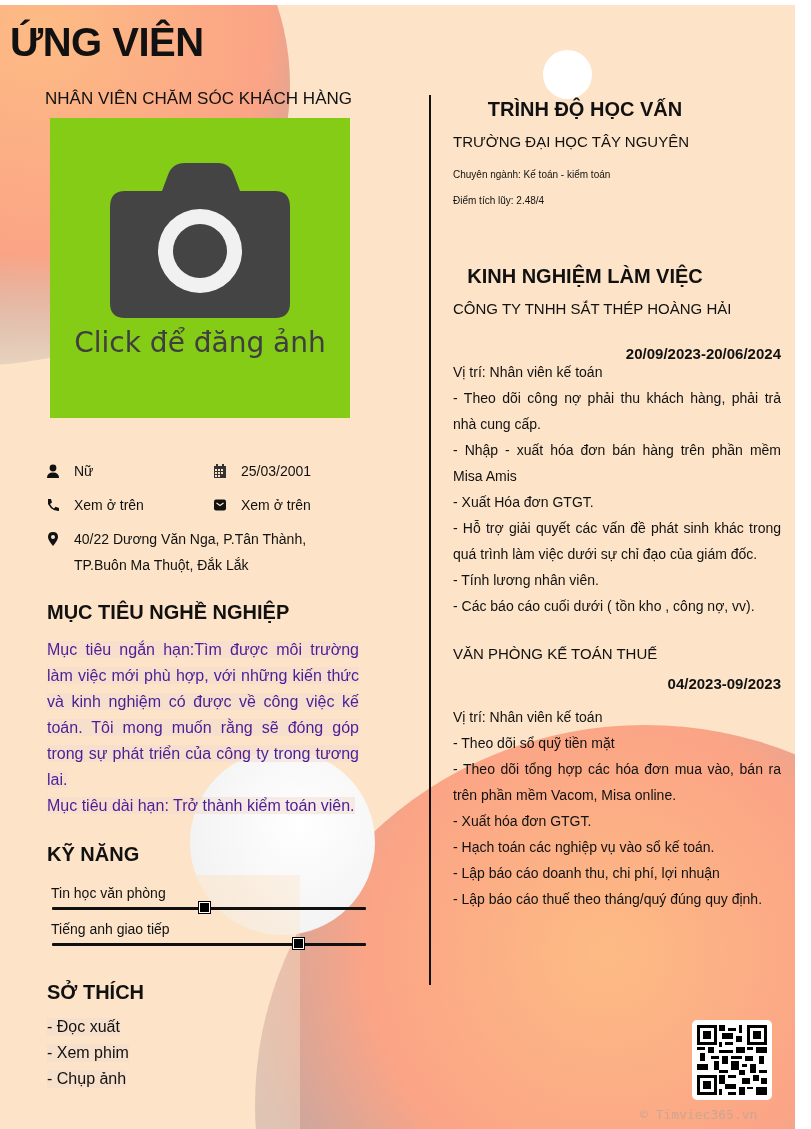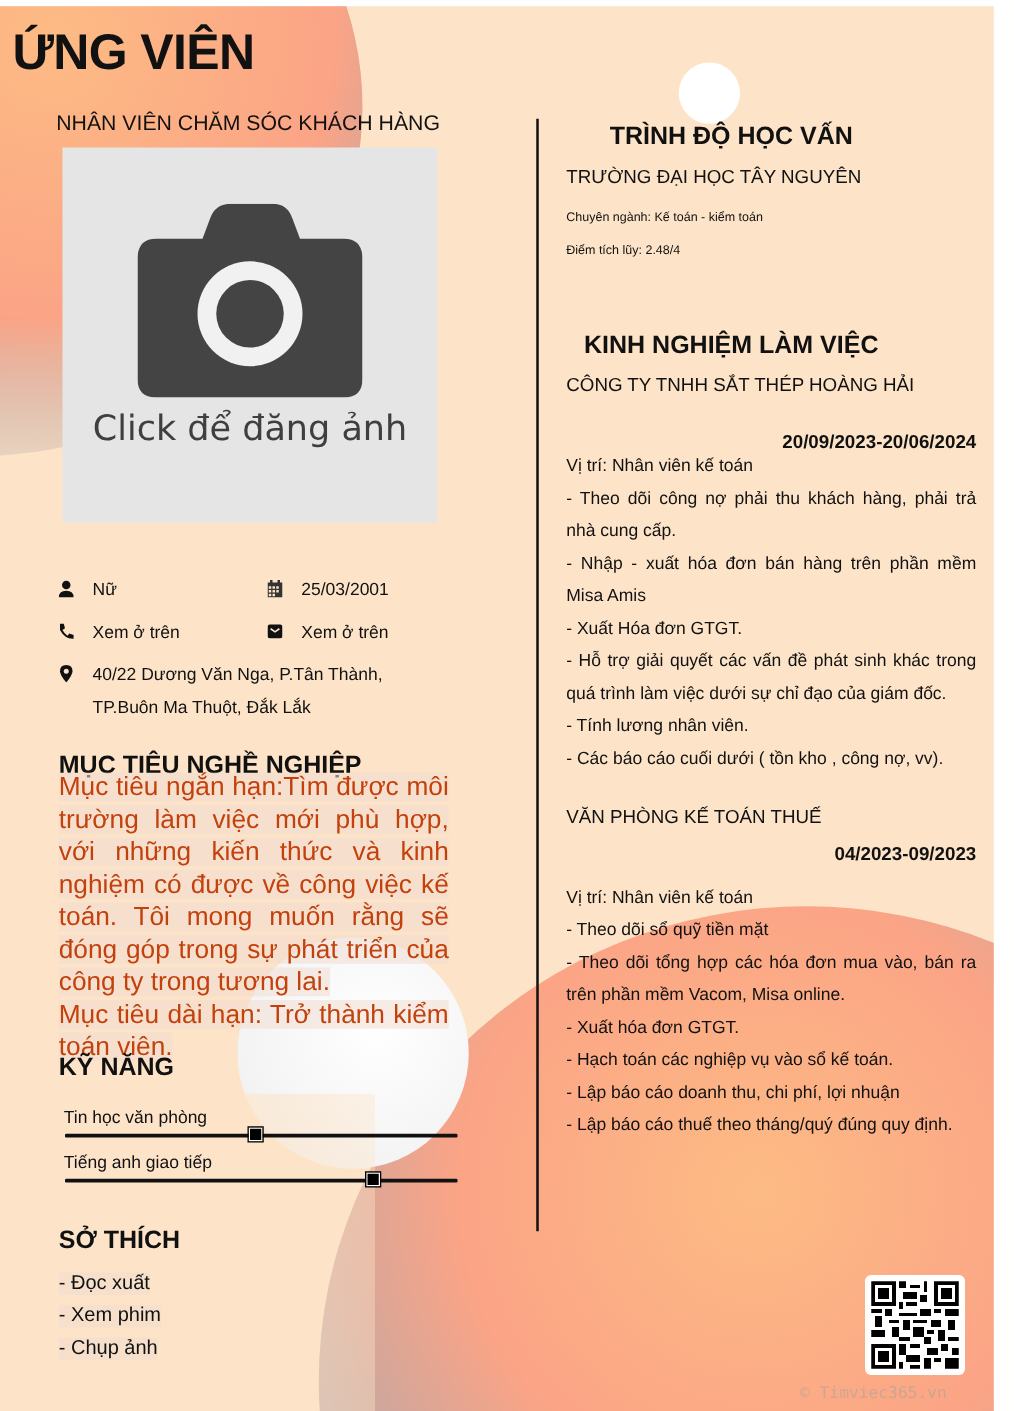--- a/index.html
+++ b/index.html
@@ -10,30 +10,30 @@
     background: radial-gradient(circle at 60% 40%, #fdbb84 0%, #fba486 45%, #7ea7bf 85%, #6ea0bd 100%); }
   .blob-tl-fade { left: -160px; top: 250px; width: 360px; height: 220px; background: linear-gradient(180deg, rgba(253,228,200,0) 0%, #fde4c8 70%); border-radius: 0; }
   .blob-white-small { left: 543px; top: 45px; width: 49px; height: 49px; background: #ffffff; }
   .blob-white-mid { left: 190px; top: 745px; width: 185px; height: 185px; background: radial-gradient(circle at 60% 40%, #ffffff 0%, #f5f5f5 60%, #eee 100%); }
   .blob-br { left: 255px; top: 720px; width: 780px; height: 760px;
     background: radial-gradient(circle at 45% 30%, #fdbb84 0%, #fba486 35%, #b7a8a8 60%, #6fa6b5 80%, #4fb0b6 100%); }
   .blob-bl-fade { left: 0; top: 870px; width: 300px; height: 260px; background: linear-gradient(90deg, #fde4c8 0%, rgba(253,228,200,0.4) 100%); border-radius: 0; }
 
   .title { position: absolute; left: 10px; top: 15px; font-size: 40px; font-weight: bold; letter-spacing: -0.5px; }
   .subtitle { position: absolute; left: 45px; top: 84px; font-size: 17px; }
-  .photo { position: absolute; left: 50px; top: 113px; width: 300px; height: 300px; background: #e5e5e5; cursor: pointer; }
+  .photo { position: absolute; left: 50px; top: 113px; width: 300px; height: 300px; background: #84cc16; cursor: pointer; }
   .photo svg { position: absolute; left: 60px; top: 45px; }
   .photo-label { position: absolute; left: 0; top: 208px; width: 300px; text-align: center; font-size: 28px; color: #3f3f3f; font-family: "DejaVu Sans", sans-serif; }
 
   .info { position: absolute; font-size: 14px; }
   .info .ic { position: absolute; left: 0; top: 1px; width: 12px; height: 14px; }
   .info .txt { position: absolute; left: 27px; top: 0; white-space: nowrap; line-height: 26px; margin-top: -5px; }
 
   .h2 { position: absolute; font-size: 20px; font-weight: bold; }
-  .para { position: absolute; left: 47px; top: 612px; width: 312px; font-size: 21px; line-height: 26px; color: #c2410c; text-align: justify; }
+  .para { position: absolute; left: 47px; top: 632px; width: 312px; font-size: 16px; line-height: 26px; color: #4c1d95; text-align: justify; }
   .para span.hl { background: rgba(240,220,210,0.55); }
 
   .skill-label { position: absolute; left: 51px; font-size: 14px; }
   .skill-track { position: absolute; left: 52px; width: 314px; height: 3px; background: #111; border-radius: 1px; }
   .skill-knob { position: absolute; width: 9px; height: 9px; background: #000; border: 1.5px solid #fff; outline: 1px solid #000; top: -5px; }
 
   .hobby { position: absolute; left: 47px; font-size: 16px; background: rgba(240,220,205,0.5); }
 
   .divider { position: absolute; left: 429px; top: 90px; width: 2px; height: 890px; background: #111; }
 

